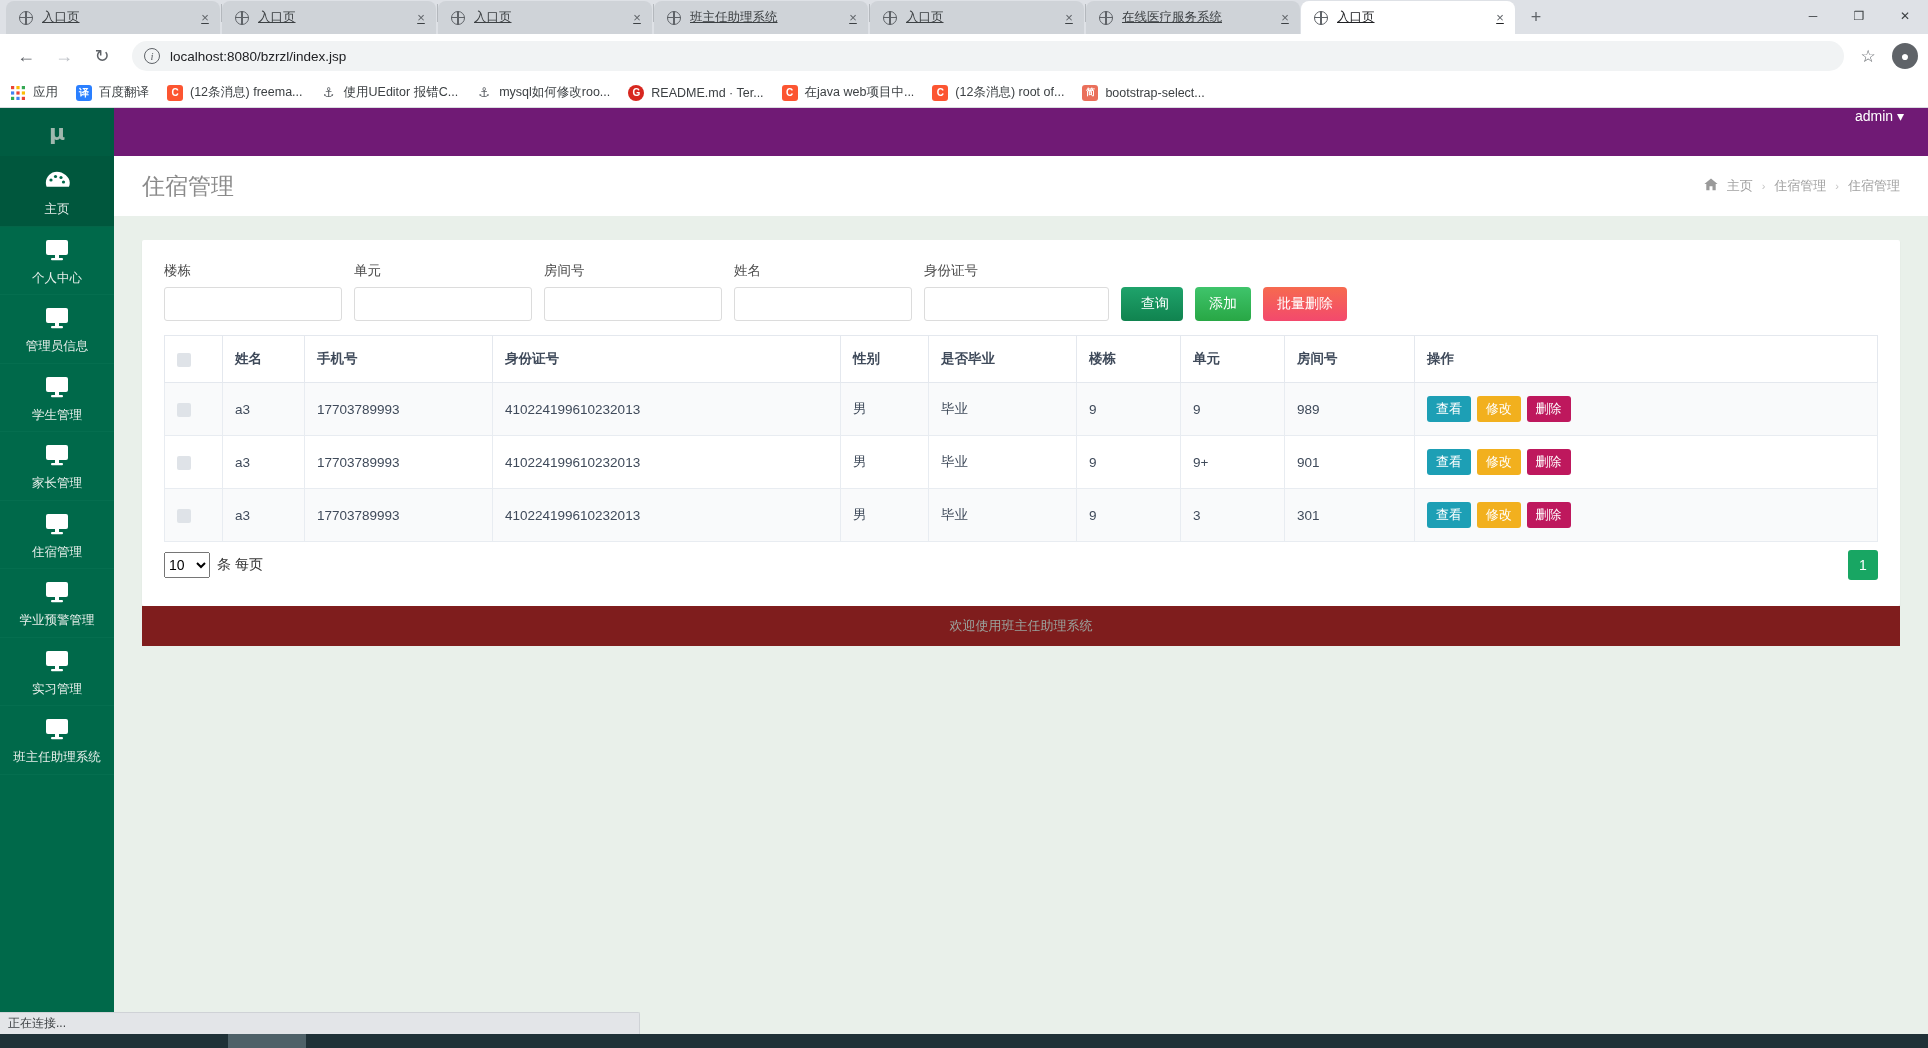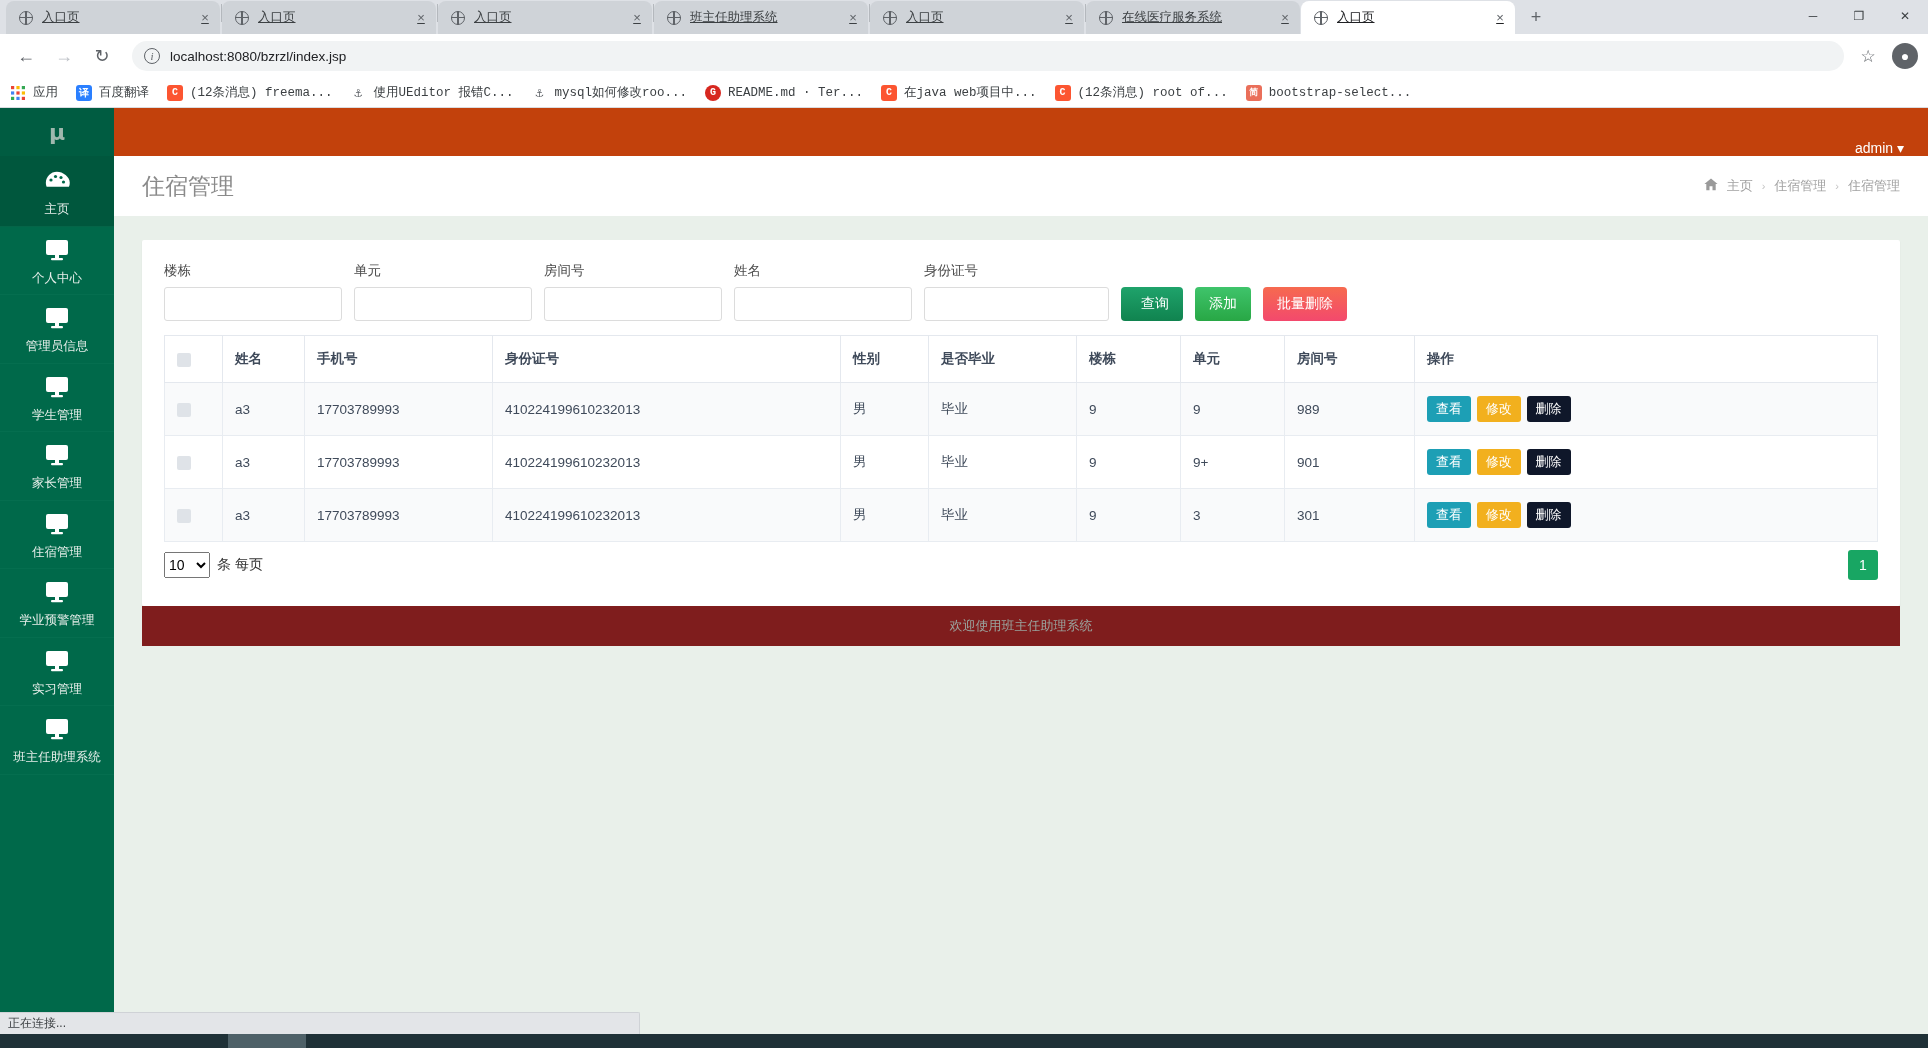--- a/index.html
+++ b/index.html
@@ -70,21 +70,21 @@
     margin-right:10px; font-size:11px; display:flex;align-items:center;justify-content:center;
     color:#5f6368; font-family:"Liberation Serif", serif; font-style:italic; flex:0 0 16px;
   }
   .tb-right { display:flex; align-items:center; }
   .tb-right .star { font-size:17px;color:#5f6368;width:32px;text-align:center; }
   .avatarbtn {
     width:26px;height:26px;border-radius:50%;background:#5f6368;color:#fff;
     display:flex;align-items:center;justify-content:center;font-size:14px;margin-left:8px;
   }
   
-  .bookmarks { height:30px; background:#ffffff; display:flex; align-items:center; padding:0 10px; border-bottom:1px solid #dadce0;font-family:Liberation Mono, monospace; }
+  .bookmarks { height:30px; background:#ffffff; display:flex; align-items:center; padding:0 10px; border-bottom:1px solid #dadce0; }
   .bm { display:flex;align-items:center; margin-right:18px; font-size:12.5px; color:#3c4043; white-space:nowrap; }
   .bm .bmico { width:16px;height:16px;flex:0 0 16px;margin-right:7px;border-radius:3px;
     display:flex;align-items:center;justify-content:center;font-size:10px;color:#fff;font-weight:bold; }
   .ico-apps { position:relative; background:transparent !important; }
   
   .viewport { flex:1 1 auto; position:relative; overflow:hidden; background:#e9f0ea; display:flex; }
   .sidebar {
     width:114px; background:#00694a; color:#dfe9e4; flex:0 0 114px;
     display:flex; flex-direction:column; align-items:stretch;
   }
@@ -97,21 +97,21 @@
     padding:12px 4px 10px; display:flex;flex-direction:column;align-items:center;
     border-bottom:1px solid #0a745380; cursor:pointer;
   }
   .navitem.active { background:#00573d; }
   .navitem .nicon { margin-bottom:7px; color:#ffffff; display:block; }
   .navitem .nlabel { font-size:12.5px; color:#e6eeea; line-height:1; white-space:nowrap; }
   .sidebar-fill { flex:1 1 auto; background:#00694a; }
 
   .content { flex:1 1 auto; display:flex; flex-direction:column; min-width:0; position:relative; }
   .topbar {
-    height:48px; background:#c2410c; display:flex; align-items:flex-end; justify-content:flex-end;
+    height:48px; background:#701a75; display:flex; align-items:flex-start; justify-content:flex-end;
     padding-right:24px;
   }
   .topbar .admin { color:#ffffff; font-size:14px; }
   .pagehead {
     height:60px; background:#ffffff; display:flex; align-items:center;
     padding: 0 28px 0 28px; justify-content:space-between;
   }
   .pagehead .ptitle { font-size:23px; color:#8a8a8a; font-weight:normal; }
   .crumbs { font-size:13px; color:#a2a2a2; display:flex; align-items:center; gap:9px; }
   .crumbs .home { color:#9a9a9a; font-size:13px; }
@@ -144,21 +144,21 @@
   }
   table.grid td {
     padding:13px 12px; border:1px solid #e8ecf1; color:#3f4a5a; vertical-align:middle;
   }
   table.grid tbody tr:nth-child(odd) td { background:#f9fafb; }
   table.grid tbody tr:nth-child(even) td { background:#ffffff; }
   .chk { width:14px;height:14px;display:inline-block;background:#dfe3e8;border-radius:2px;vertical-align:middle; }
   .abtn { height:26px; border:none; border-radius:3px; color:#fff; font-size:13px; padding:0 9px; cursor:pointer; font-family:inherit; margin-right:2px; }
   .ab-view { background:#1d9fb5; }
   .ab-edit { background:#f2b01e; }
-  .ab-del  { background:#0f172a; }
+  .ab-del  { background:#be185d; }
   .tablefoot { display:flex; align-items:center; justify-content:space-between; margin-top:8px; }
   .perpage { display:flex; align-items:center; gap:7px; font-size:14px; color:#333; }
   .perpage select { height:26px; font-size:14px; font-family:inherit; }
   .pager { display:flex; gap:4px; }
   .pager .pg {
     min-width:30px;height:30px;background:#18a663;color:#fff;border-radius:3px;
     display:flex;align-items:center;justify-content:center;font-size:14px;
   }
   .app-footer {
     height:40px; display:flex; align-items:center; justify-content:center;

